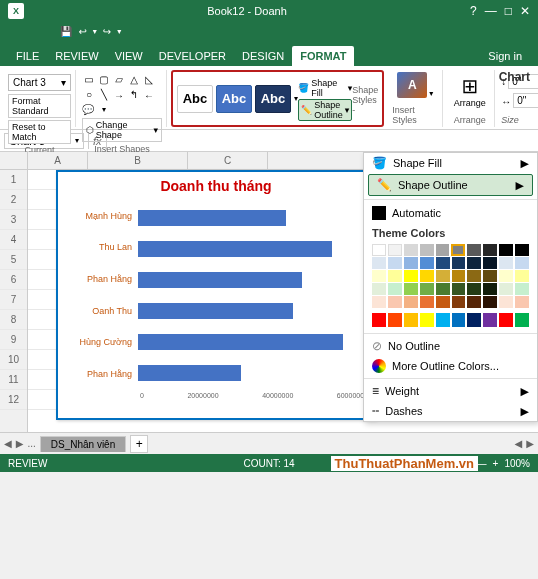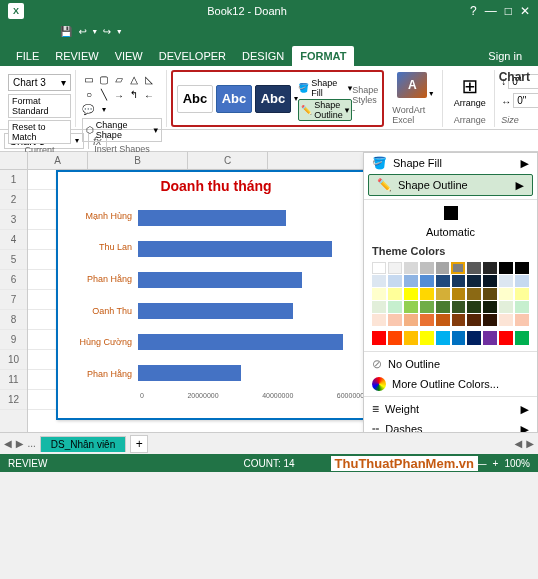--- a/index.html
+++ b/index.html
@@ -143,21 +143,21 @@
       <span>Shape Styles</span>
       <span> -</span>
     </div>
   </div>
 
   <div style="display:flex;flex-direction:column;border-right:1px solid #e0e0e0;padding:2px 4px;align-items:center;min-width:55px;">
     <div style="display:flex;gap:2px;">
       <div style="width:30px;height:26px;background:linear-gradient(135deg,#4472c4,#c55a11);display:flex;align-items:center;justify-content:center;color:white;font-weight:bold;font-size:12px;border-radius:2px;cursor:pointer;">A</div>
       <div style="font-size:8px;cursor:pointer;align-self:flex-end;">▾</div>
     </div>
-    <div style="font-size:9px;color:#666;margin-top:auto;">WordArt Excel</div>
+    <div style="font-size:9px;color:#666;margin-top:auto;">Insert Styles</div>
   </div>
 
   <div style="display:flex;flex-direction:column;border-right:1px solid #e0e0e0;padding:2px 4px;align-items:center;min-width:50px;">
     <div style="display:flex;flex-direction:column;align-items:center;cursor:pointer;padding:2px;">
       <span style="font-size:20px;">⊞</span>
       <span style="font-size:9px;">Arrange</span>
     </div>
     <div style="font-size:9px;color:#666;margin-top:auto;">Arrange</div>
   </div>
 
@@ -310,21 +310,21 @@
       <span style="margin-left:auto;">▶</span>
     </div>
 
     <div style="display:flex;align-items:center;padding:3px 8px;cursor:pointer;font-size:11px;gap:6px;background:#d4e8d4;border:1px solid #217346;margin:1px 4px;border-radius:2px;">
       <span style="font-size:12px;">✏️</span>
       <span>Shape Outline</span>
       <span style="margin-left:auto;">▶</span>
     </div>
     <div style="height:1px;background:#e0e0e0;margin:3px 0;"></div>
 
-    <div style="display:flex;align-items:center;padding:3px 8px;cursor:pointer;font-size:11px;gap:6px;flex-direction:column;">
+    <div style="display:flex;align-items:center;padding:3px 8px;cursor:pointer;font-size:11px;gap:6px;">
       <span style="width:14px;height:14px;background:#000;display:inline-block;"></span>
       <span>Automatic</span>
     </div>
 
     <div style="padding:4px 8px 2px;font-size:11px;font-weight:bold;color:#333;">Theme Colors</div>
 
     <div style="padding:2px 8px;">
 
       <div style="display:flex;gap:2px;margin:1px 0;">
         <div style="width:14px;height:12px;background:#ffffff;border:1px solid #ddd;cursor:pointer;"></div>
@@ -429,21 +429,21 @@
       <span>▶</span>
     </div>
 
   </div>
 </div>
 
 <div style="background:#f0f0f0;border-top:1px solid #ccc;display:flex;align-items:center;height:22px;padding:0 4px;gap:4px;">
   <span style="font-size:10px;cursor:pointer;color:#666;">◀</span>
   <span style="font-size:10px;cursor:pointer;color:#666;">▶</span>
   <span style="font-size:10px;color:#666;">...</span>
-  <div style="background:#14b8a6;padding:2px 10px;font-size:10px;cursor:pointer;border:1px solid #ccc;border-bottom:none;">
+  <div style="background:#a3a3a3;padding:2px 10px;font-size:10px;cursor:pointer;border:1px solid #ccc;border-bottom:none;">
     <span>DS_Nhân viên</span>
   </div>
   <div style="width:18px;height:18px;background:white;border:1px solid #ccc;display:flex;align-items:center;justify-content:center;font-size:12px;cursor:pointer;">
     <span>+</span>
   </div>
   <div style="flex:1;"></div>
   <span style="font-size:10px;cursor:pointer;color:#666;">◀</span>
   <span style="font-size:10px;cursor:pointer;color:#666;">▶</span>
 </div>
 

